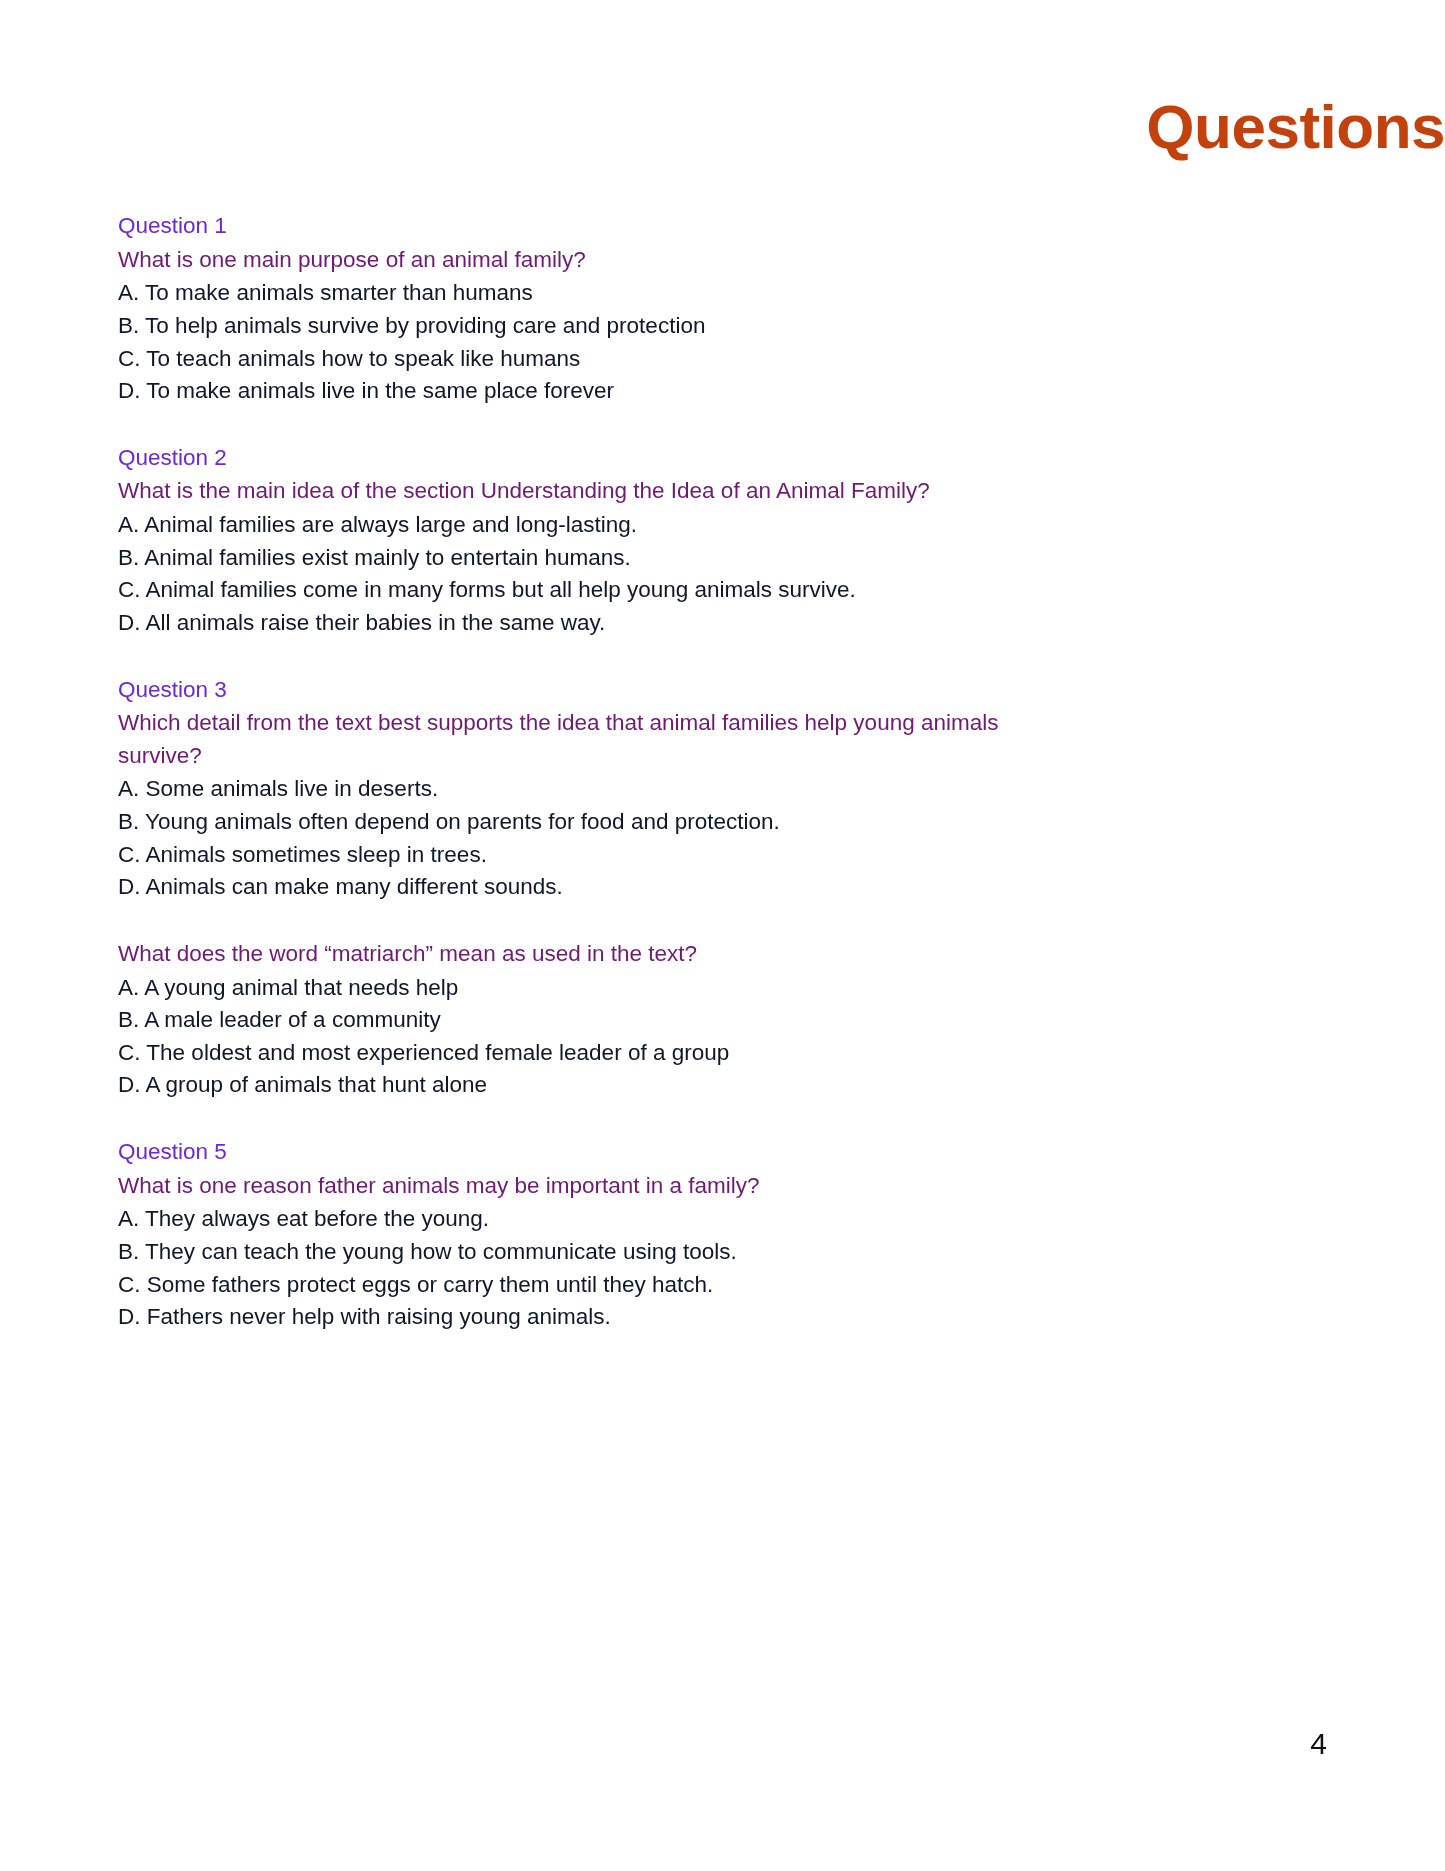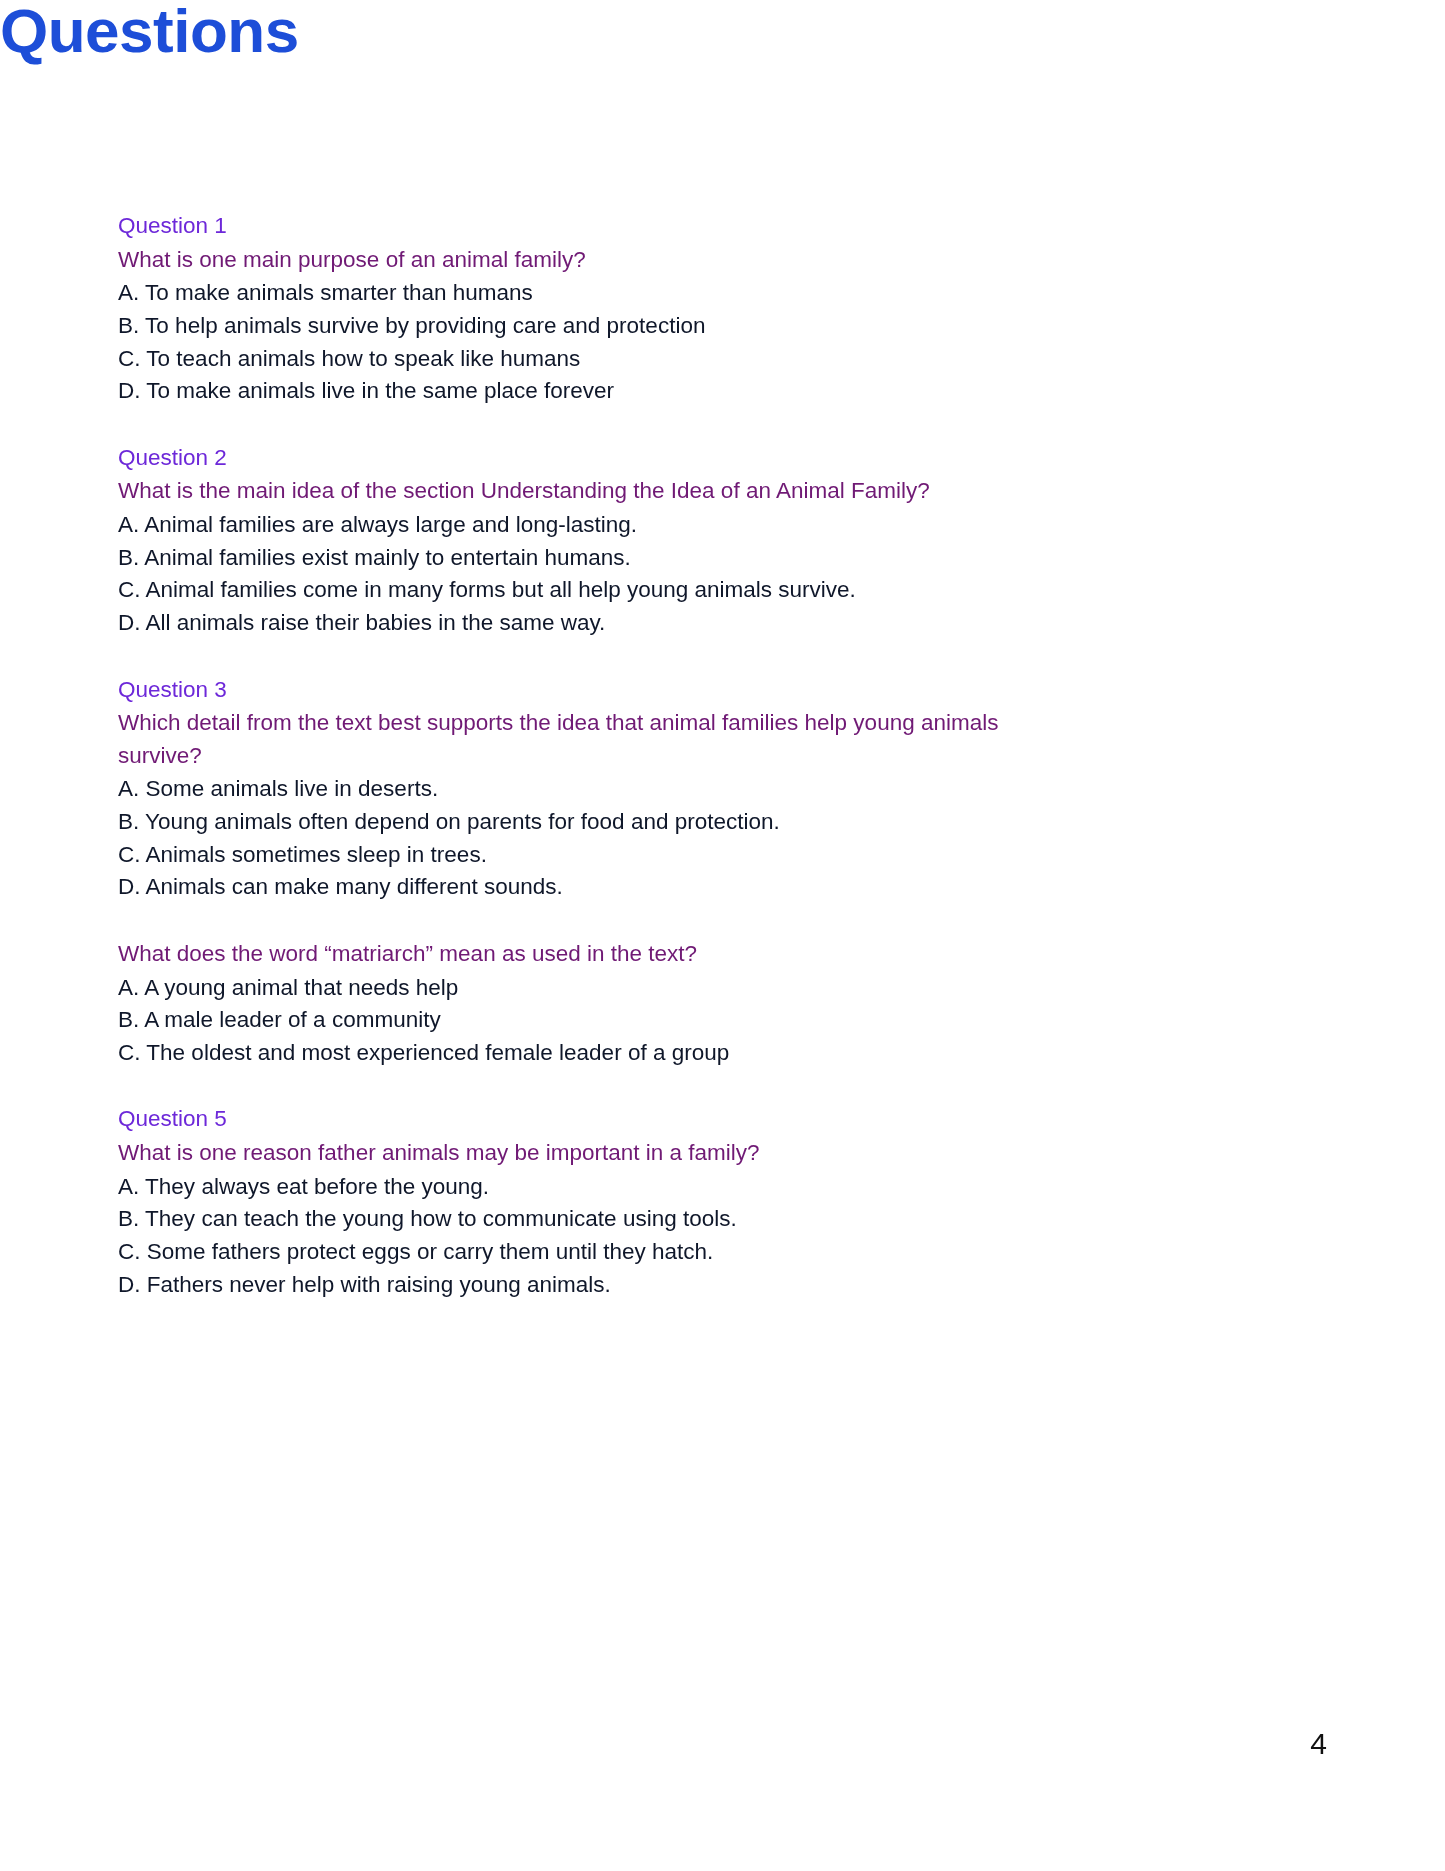--- a/index.html
+++ b/index.html
@@ -11,26 +11,27 @@
     position: relative;
     width: 1445px;
     height: 1871px;
     background: #ffffff;
     box-sizing: border-box;
     font-family: "Liberation Sans", sans-serif;
     color: #1a1a1a;
     overflow: hidden;
   }
   .page-title {
-    text-align: left;
+    text-align: right;
     font-size: 62px;
     font-weight: 700;
     letter-spacing: -0.5px;
-    color: #1d4ed8;
+    color: #c2410c;
     margin: 0;
+    padding-top: 96px;
     line-height: 1.0;
   }
   .content {
     position: absolute;
     left: 118px;
     top: 210px;
     width: 950px;
   }
   .question-block {
     margin-bottom: 34px;
@@ -100,20 +101,21 @@
       <p class="option">B. Young animals often depend on parents for food and protection.</p>
       <p class="option">C. Animals sometimes sleep in trees.</p>
       <p class="option">D. Animals can make many different sounds.</p>
     </div>
 
     <div class="question-block">
       <p class="question-stem">What does the word “matriarch” mean as used in the text?</p>
       <p class="option">A. A young animal that needs help</p>
       <p class="option">B. A male leader of a community</p>
       <p class="option">C. The oldest and most experienced female leader of a group</p>
+      <p class="option">D. A group of animals that hunt alone</p>
     </div>
 
     <div class="question-block">
       <p class="question-label">Question 5</p>
       <p class="question-stem">What is one reason father animals may be important in a family?</p>
       <p class="option">A. They always eat before the young.</p>
       <p class="option">B. They can teach the young how to communicate using tools.</p>
       <p class="option">C. Some fathers protect eggs or carry them until they hatch.</p>
       <p class="option">D. Fathers never help with raising young animals.</p>
     </div>

